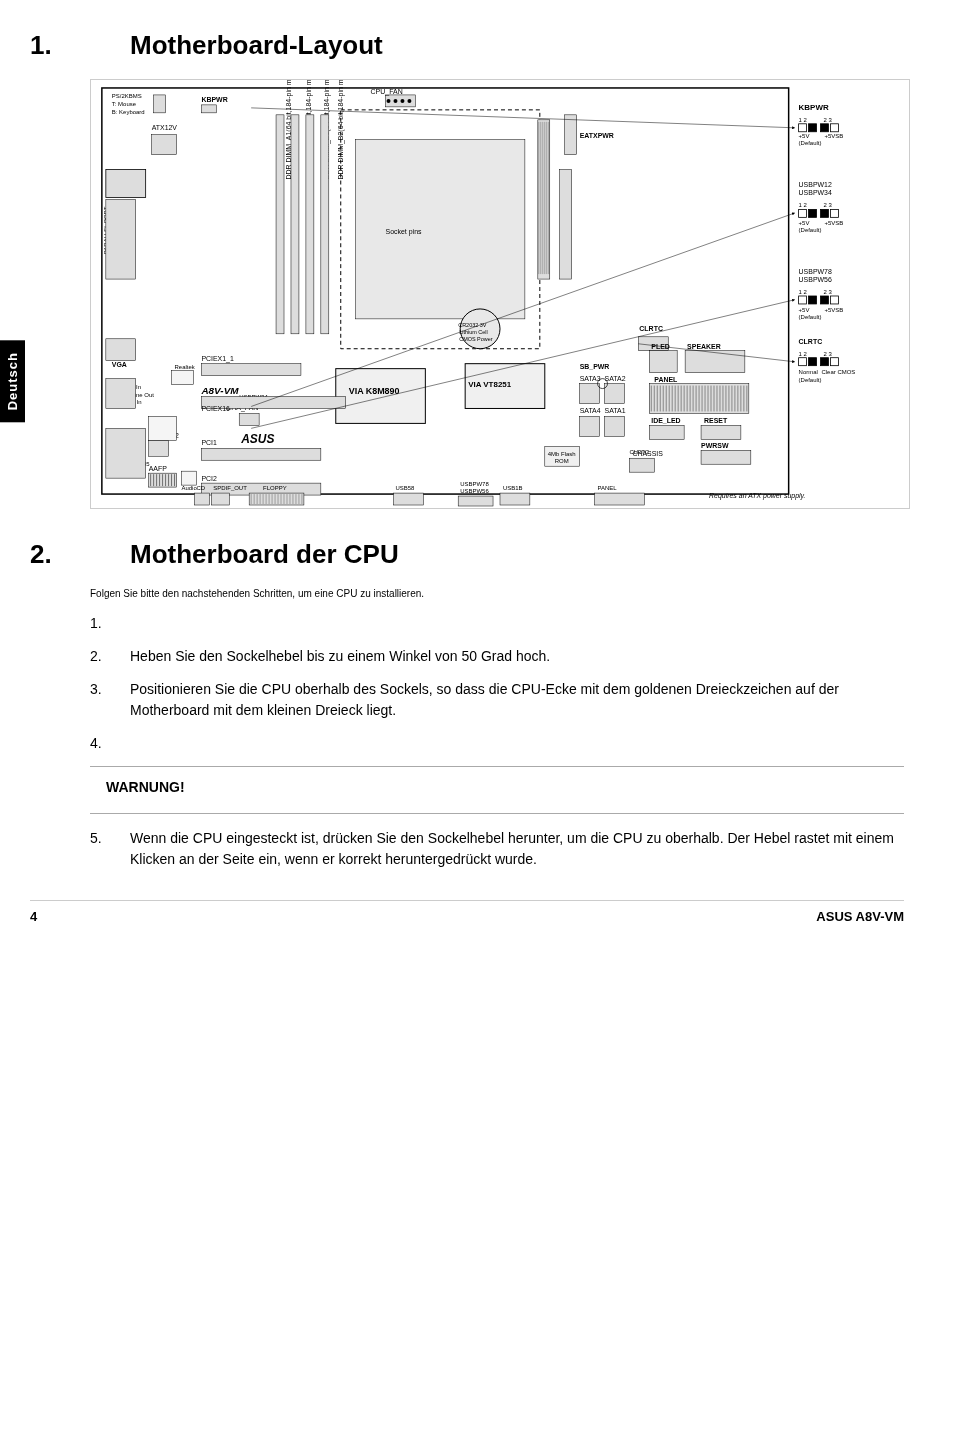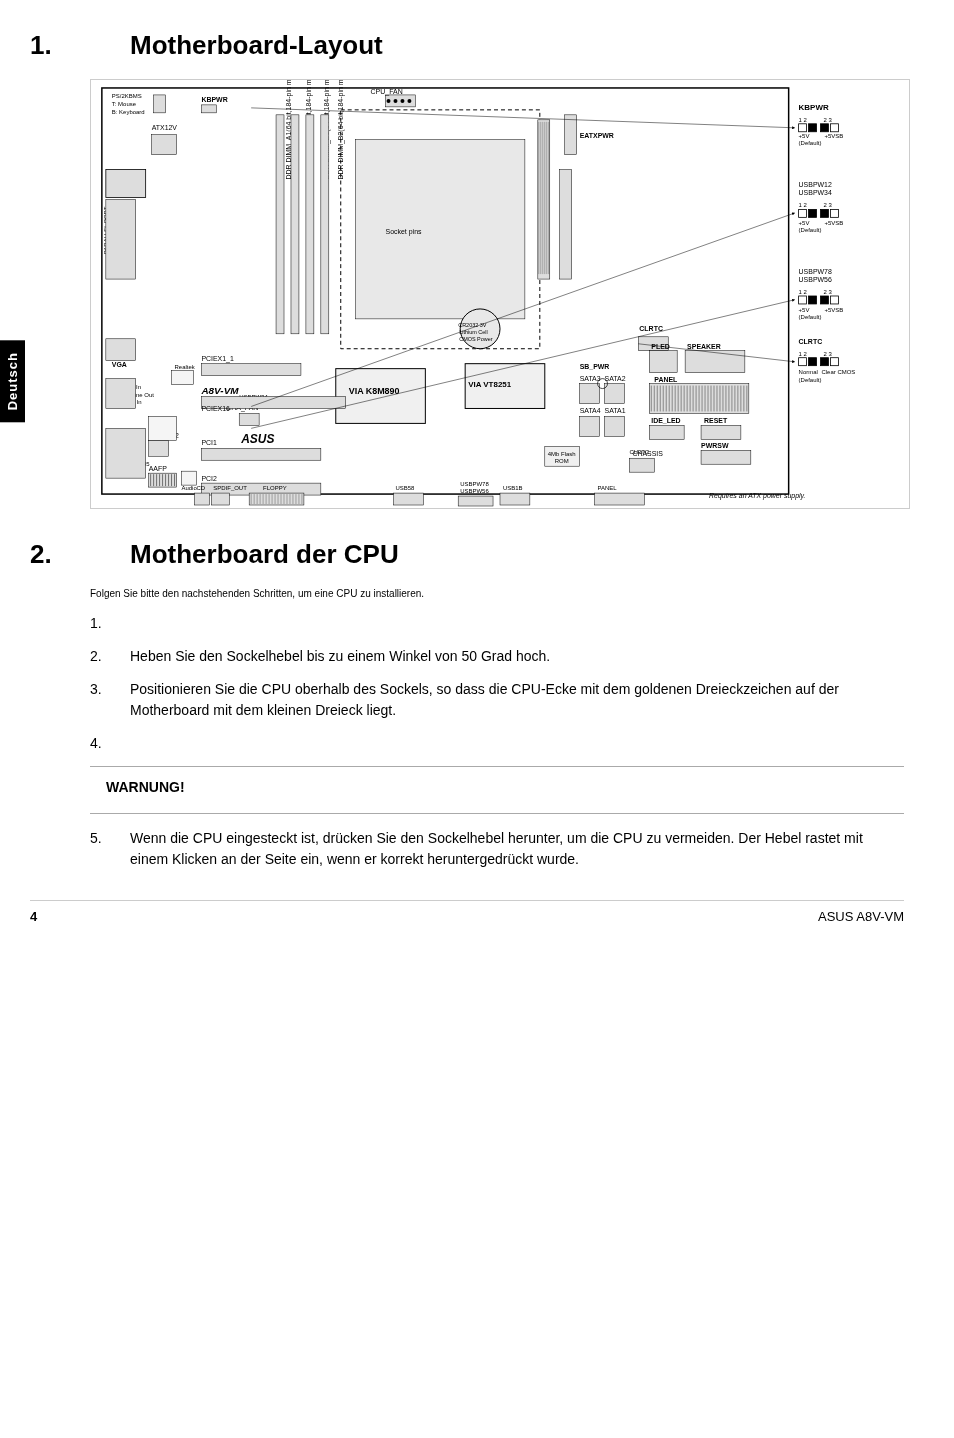--- a/index.html
+++ b/index.html
@@ -120,21 +120,21 @@
       display: flex;
       justify-content: space-between;
       font-size: 13px;
     }
 
     .footer-page {
       font-weight: bold;
     }
 
     .footer-model {
-      font-weight: normal;
+      font-weight: bold;
       text-align: right;
     }
   </style>
 </head>
 <body>
 
 <div class="page">
 
   <div class="side-tab">Deutsch</div>
 
@@ -482,21 +482,21 @@
       </li>
     </ol>
 
     <div class="warning-box">
       <div class="warning-title">WARNUNG!</div>
     </div>
 
     <ol class="steps-list" start="5">
       <li>
         <span class="step-num">5.</span>
-        <span>Wenn die CPU eingesteckt ist, drücken Sie den Sockelhebel herunter, um die CPU zu vermeiden. Der Hebel rastet mit einem Klicken an der Seite ein, wenn er korrekt heruntergedrückt wurde.</span>
+        <span>Wenn die CPU eingesteckt ist, drücken Sie den Sockelhebel herunter, um die CPU zu oberhalb. Der Hebel rastet mit einem Klicken an der Seite ein, wenn er korrekt heruntergedrückt wurde.</span>
       </li>
     </ol>
   </div>
 
   <div class="page-footer">
     <span class="footer-page">4</span>
     <span class="footer-model">ASUS A8V-VM</span>
   </div>
 
 </div>

